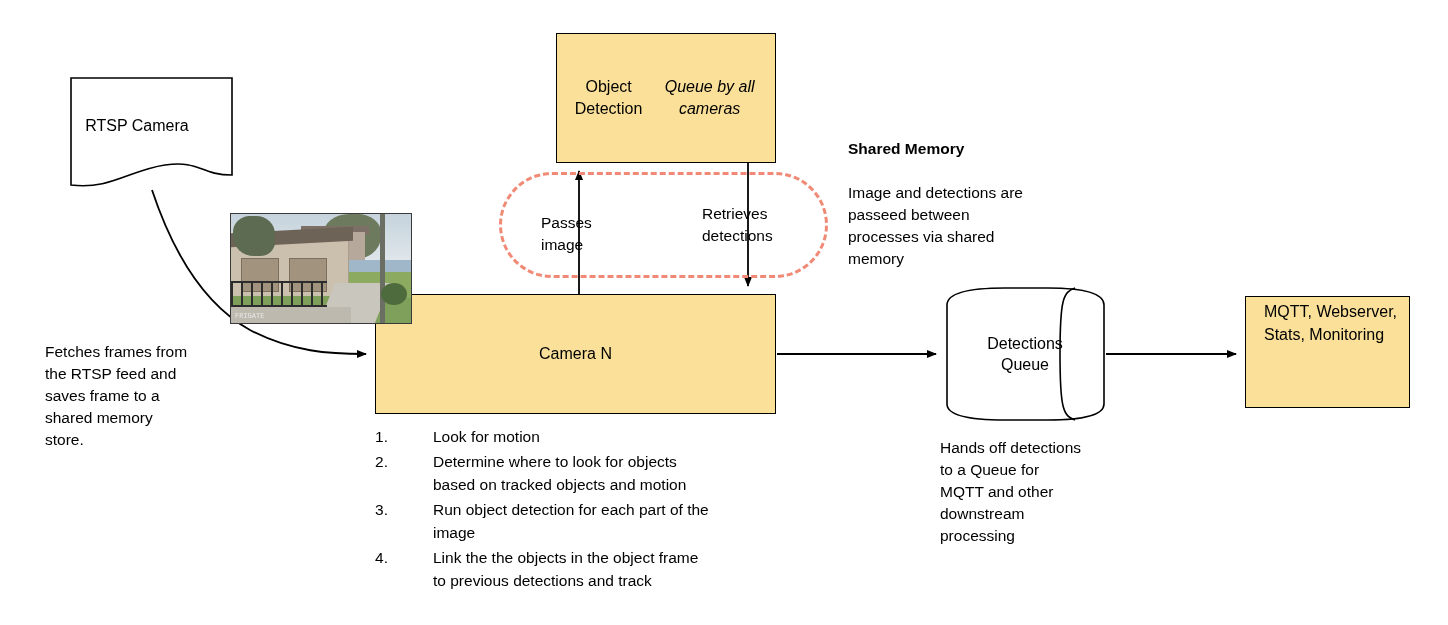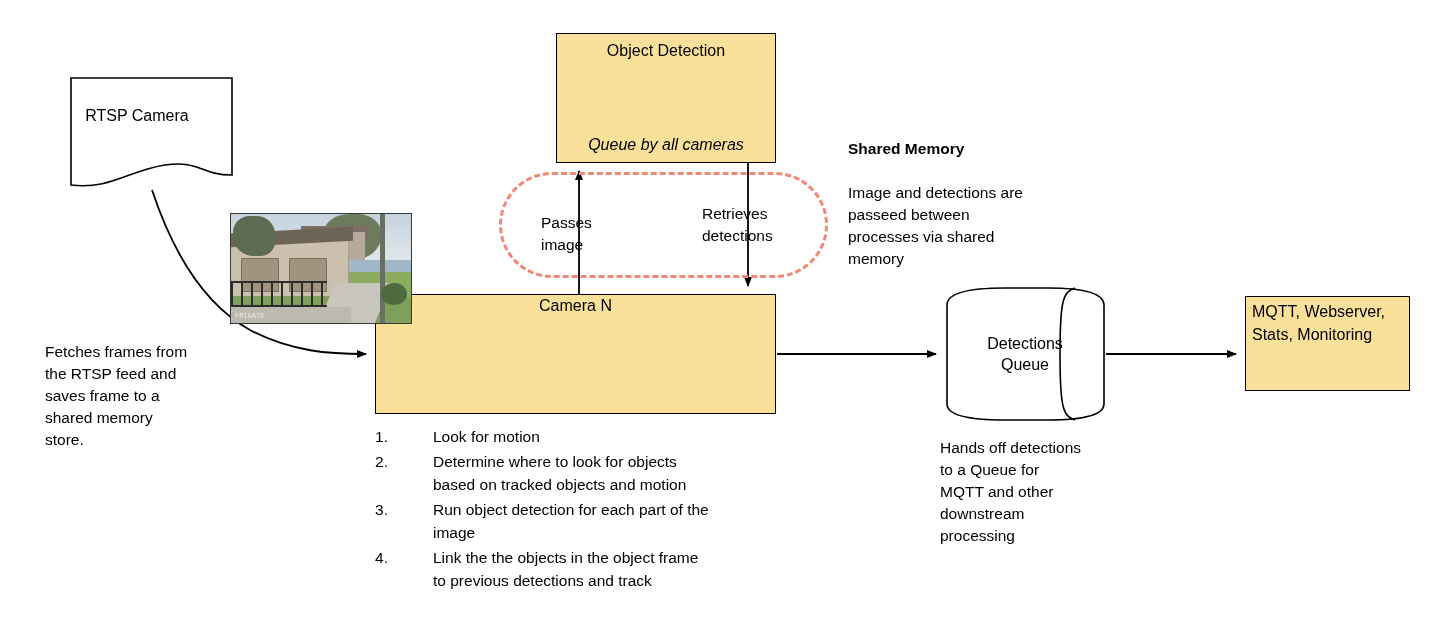--- a/index.html
+++ b/index.html
@@ -21,43 +21,42 @@
   }
   svg.wires {
     position: absolute; left: 0; top: 0;
     width: 1448px; height: 625px;
     pointer-events: none;
   }
   .node {
     position: absolute;
     border: 1.5px solid #000;
     display: flex;
-    flex-direction: column;
     align-items: center;
-    justify-content: space-between;
+    justify-content: center;
     text-align: center;
     font-size: 16px;
     line-height: 1.35;
   }
   .filled {
     background: #fbe09a;
   }
   .label-text {
     position: absolute;
     font-size: 15.5px;
     line-height: 1.42;
     white-space: pre-line;
   }
   .bold {
     font-weight: bold;
   }
 
   
   #rtsp-camera {
-    left: 70px; top: 65px;
+    left: 70px; top: 75px;
     width: 134px; height: 112px;
     border: none;
     background: transparent;
     padding: 12px;
   }
   #rtsp-camera .doc-label {
     position: absolute;
     left: 0; right: 0;
     top: 40px;
     text-align: center;
@@ -91,21 +90,21 @@
     left: 0; right: 0;
     top: 44px;
     text-align: center;
     font-size: 16px;
     line-height: 1.3;
   }
 
   
   #mqtt-box {
     left: 1245px; top: 296px;
-    width: 165px; height: 95px;
+    width: 165px; height: 112px;
     padding: 4px 0;
     align-items: flex-start;
     text-align: left;
   }
   #mqtt-box .mqtt-text {
     font-size: 16px;
     line-height: 1.42;
     padding-left: 6px;
   }
 

